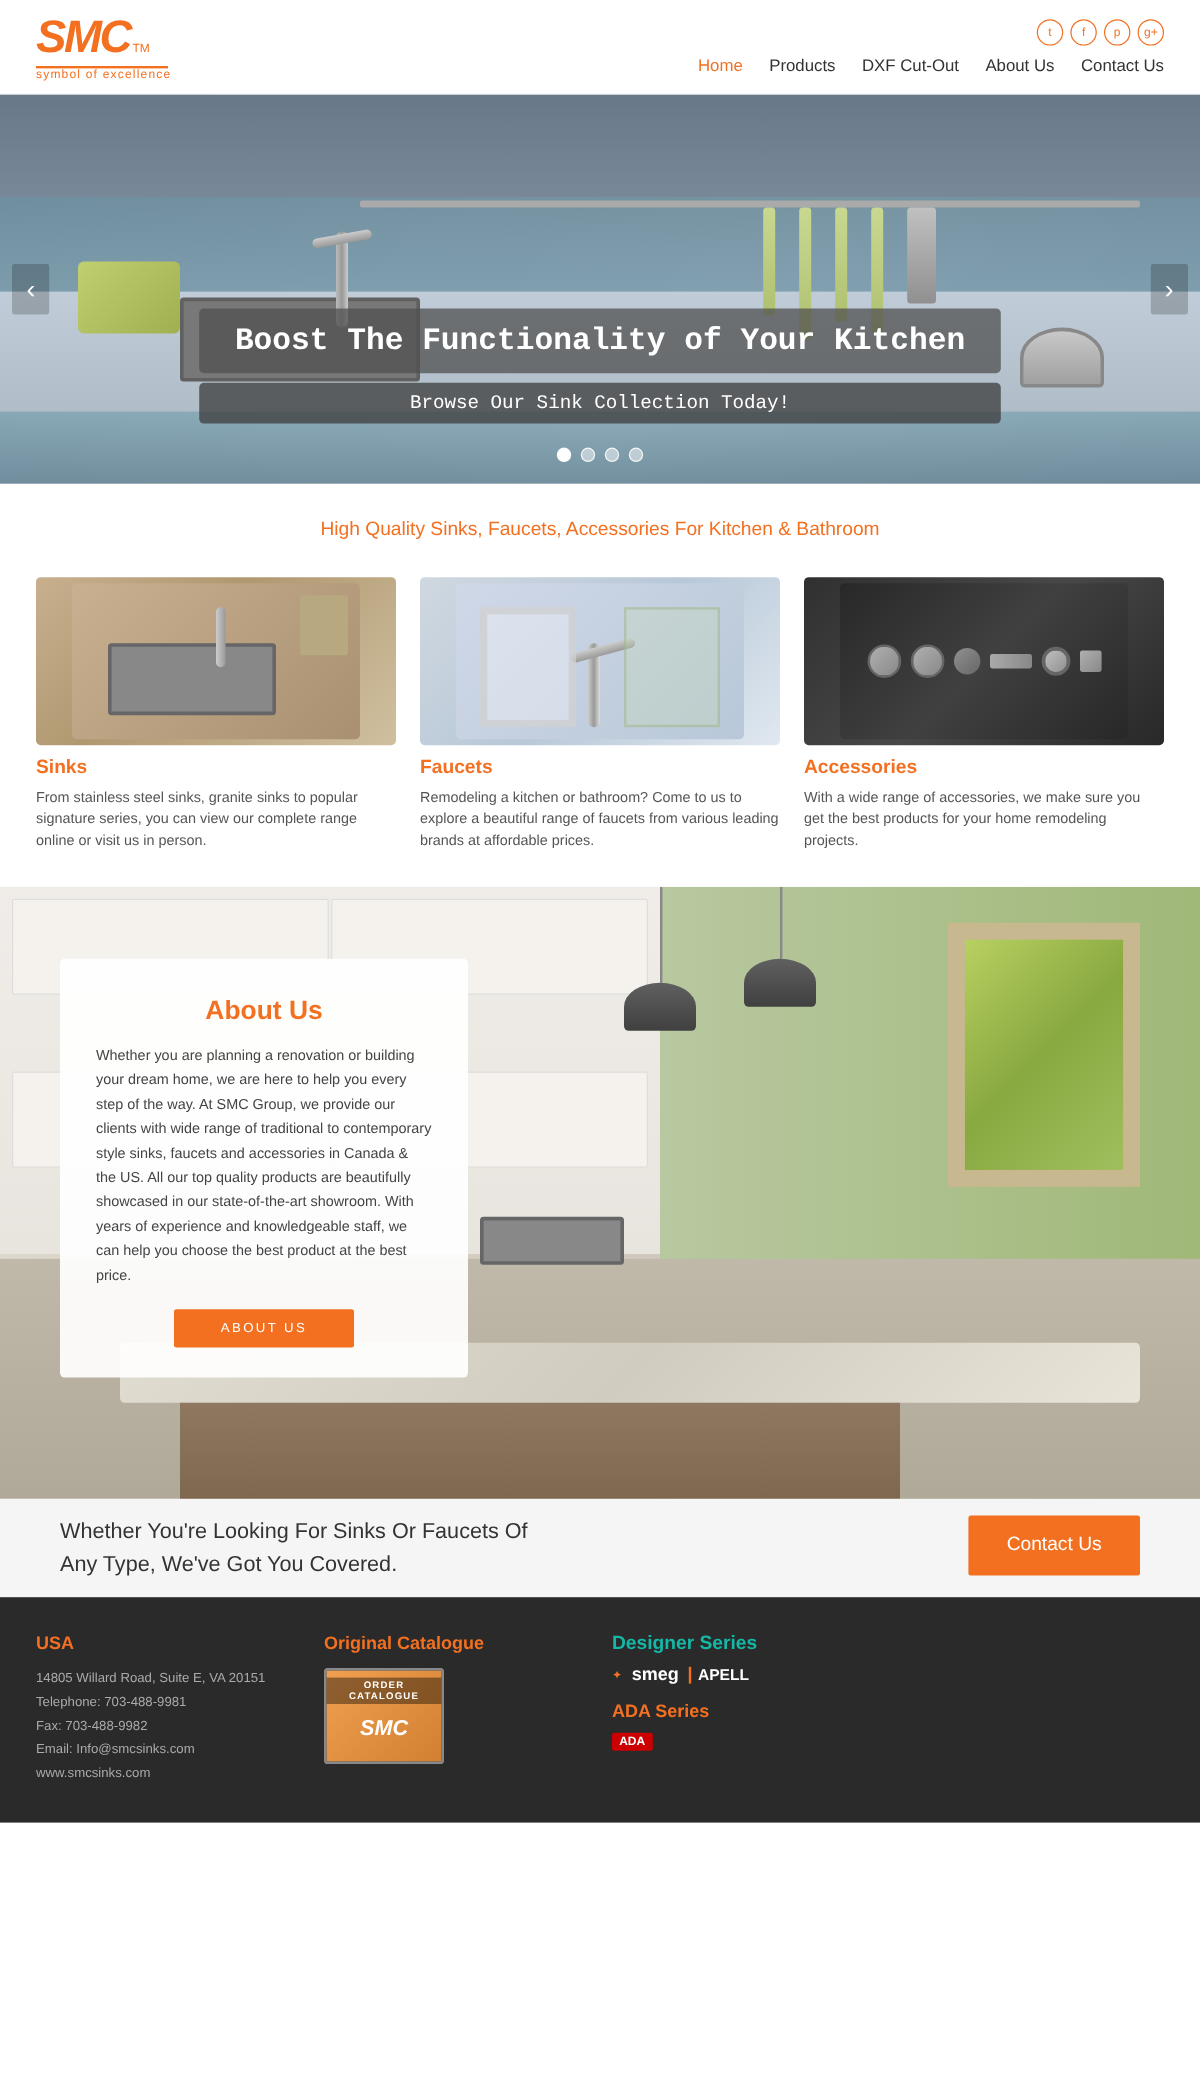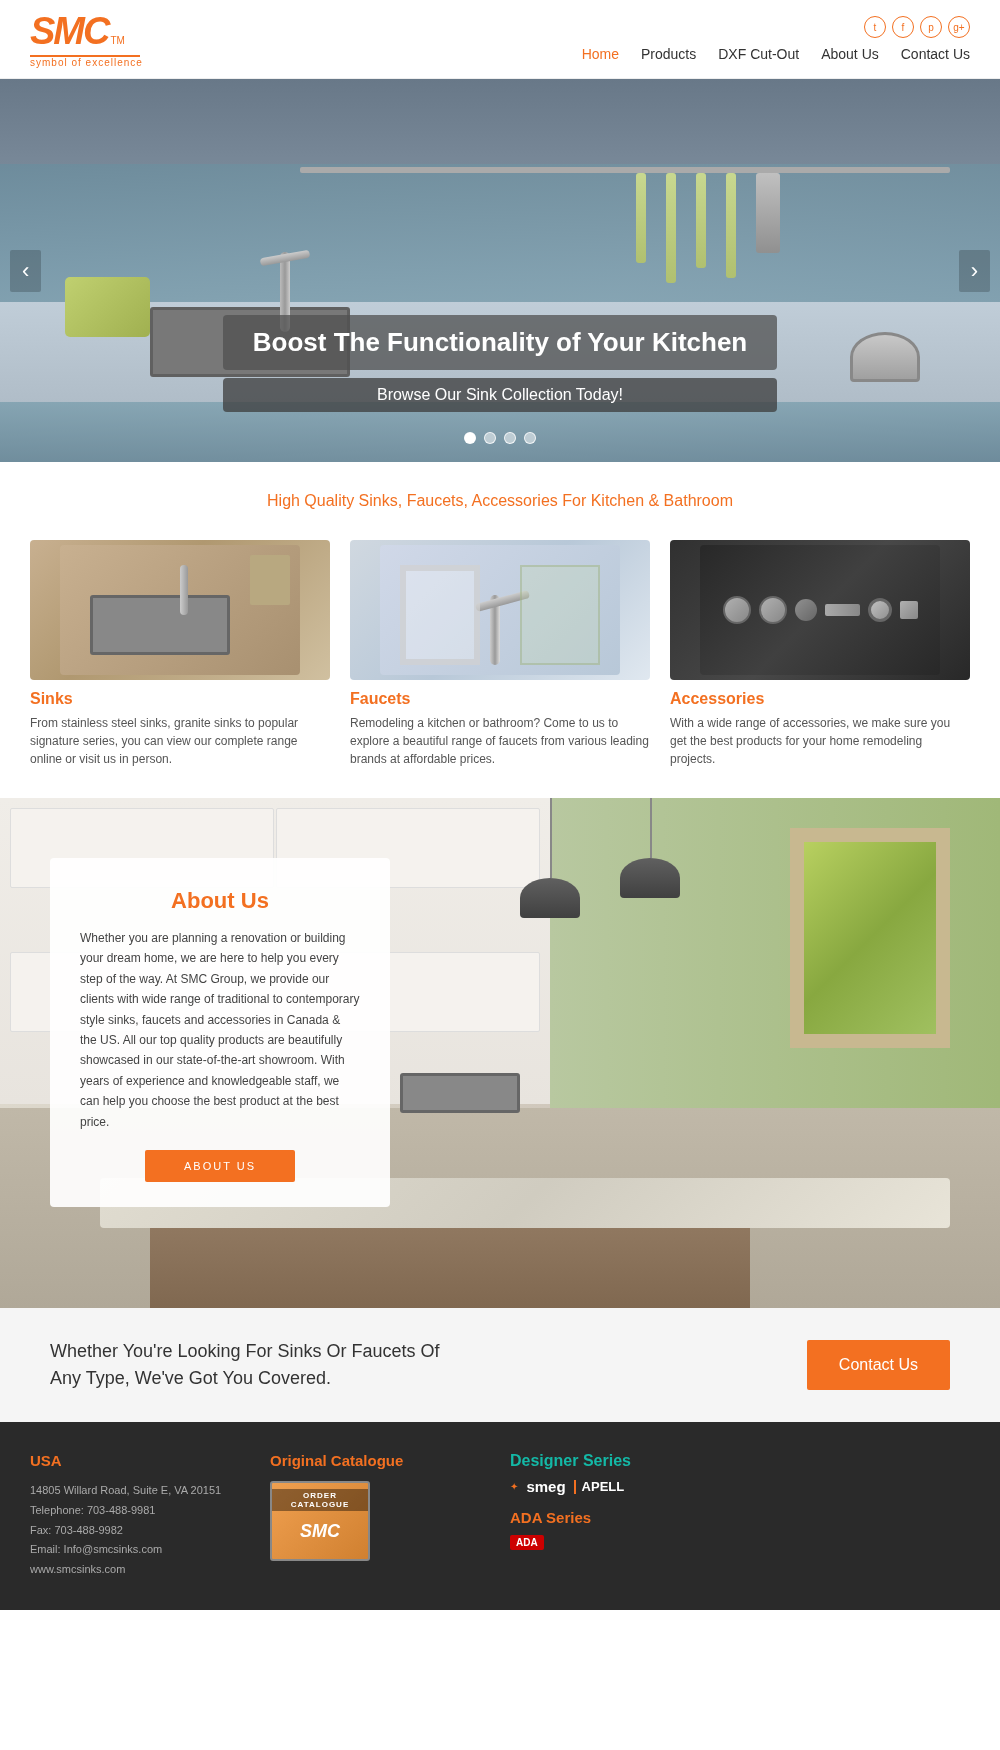--- a/index.html
+++ b/index.html
@@ -11,21 +11,21 @@
     .logo-smc { font-size: 38px; font-weight: 900; color: #f37021; font-style: italic; letter-spacing: -2px; }
     .logo-tagline { font-size: 10px; color: #f37021; letter-spacing: 1px; }
     .header-right { display: flex; flex-direction: column; align-items: flex-end; gap: 8px; }
     .social-icons { display: flex; gap: 6px; }
     .social-icon { width: 22px; height: 22px; border: 1.5px solid #f37021; border-radius: 50%; display: flex; align-items: center; justify-content: center; font-size: 10px; color: #f37021; cursor: pointer; }
     .nav { display: flex; gap: 22px; align-items: center; }
     .nav a { text-decoration: none; font-size: 14px; color: #333; }
     .nav a.active { color: #f37021; }
 
     
-    .hero { position: relative; width: 100%; height: 383px; background: linear-gradient(rgba(0,0,0,0.25), rgba(0,0,0,0.25)), #b0c4d4; overflow: hidden; display: flex; align-items: flex-end; justify-content: center; padding-bottom: 50px; }
+    .hero { position: relative; width: 100%; height: 324px; background: linear-gradient(rgba(0,0,0,0.25), rgba(0,0,0,0.25)), #b0c4d4; overflow: hidden; display: flex; align-items: flex-end; justify-content: center; padding-bottom: 50px; font-family: Liberation Mono, monospace; }
     .hero-bg { position: absolute; inset: 0; background: linear-gradient(135deg, #7a9ab0 0%, #a8bfc8 30%, #c8d8df 60%, #90a8b8 100%); }
 
     .hero-text { position: relative; z-index: 2; text-align: center; }
     .hero-title { background: rgba(80,80,80,0.75); color: #fff; font-size: 26px; font-weight: 600; padding: 12px 30px; border-radius: 4px; margin-bottom: 8px; }
     .hero-subtitle { background: rgba(60,60,60,0.75); color: #fff; font-size: 16px; padding: 8px 24px; border-radius: 4px; }
     .hero-dots { position: absolute; bottom: 18px; left: 50%; transform: translateX(-50%); display: flex; gap: 8px; }
     .dot { width: 12px; height: 12px; border-radius: 50%; background: rgba(255,255,255,0.5); border: 1.5px solid rgba(255,255,255,0.8); }
     .dot.active { background: #fff; }
     .hero-arrow { position: absolute; top: 50%; transform: translateY(-50%); font-size: 22px; color: #fff; cursor: pointer; background: rgba(0,0,0,0.2); padding: 8px 12px; border-radius: 2px; z-index: 5; }
     .hero-arrow-left { left: 10px; }
@@ -40,21 +40,21 @@
     .product-img-faucet { background: linear-gradient(135deg, #d0d8e0 0%, #b8c8d8 50%, #e0e8f0 100%); display: flex; align-items: center; justify-content: center; }
     .product-img-accessories { background: linear-gradient(135deg, #303030 0%, #484848 50%, #282828 100%); display: flex; align-items: center; justify-content: center; }
     .product-label { color: #f37021; font-size: 16px; font-weight: 600; margin: 10px 0 6px; cursor: pointer; }
     .product-desc { font-size: 12px; color: #555; line-height: 1.5; }
     .about-card { position: absolute; top: 60px; left: 50px; width: 340px; background: rgba(255,255,255,0.92); padding: 30px 30px 25px; border-radius: 4px; z-index: 2; }
     .about-title { color: #f37021; font-size: 22px; font-weight: 600; margin-bottom: 14px; text-align: center; }
     .about-text { font-size: 12px; color: #444; line-height: 1.7; margin-bottom: 18px; }
     .about-btn { display: block; background: #f37021; color: #fff; text-align: center; padding: 10px 30px; font-size: 11px; letter-spacing: 2px; text-decoration: none; border-radius: 2px; width: 150px; margin: 0 auto; cursor: pointer; }
 
     
-    .cta-section { display: flex; align-items: center; justify-content: space-between; padding: 30px 50px; background: #f5f5f5; }
+    .cta-section { display: flex; align-items: flex-start; justify-content: space-between; padding: 14px 50px; background: #f5f5f5; }
     .cta-text { font-size: 18px; color: #333; font-weight: 400; max-width: 400px; line-height: 1.5; }
     .cta-btn { background: #f37021; color: #fff; padding: 16px 32px; font-size: 16px; border: none; border-radius: 2px; cursor: pointer; white-space: nowrap; }
 
     
     .footer { background: #2a2a2a; color: #ccc; padding: 30px; display: grid; grid-template-columns: 1fr 1fr 1fr 1fr; gap: 20px; }
     .footer-col h4 { color: #f37021; font-size: 15px; margin-bottom: 12px; font-weight: 600; }
     .footer-col p { font-size: 11px; color: #aaa; line-height: 1.8; }
     .footer-col a { color: #aaa; text-decoration: none; font-size: 11px; }
     .catalogue-img { width: 100px; height: 80px; background: linear-gradient(135deg, #f0a050, #d08030); border: 2px solid #888; border-radius: 3px; display: flex; flex-direction: column; align-items: center; justify-content: center; position: relative; overflow: hidden; margin-top: 8px; }
     .catalogue-label { font-size: 8px; color: #fff; font-weight: bold; text-align: center; background: rgba(0,0,0,0.4); padding: 2px 17px; position: absolute; top: 6px; letter-spacing: 1px; }

